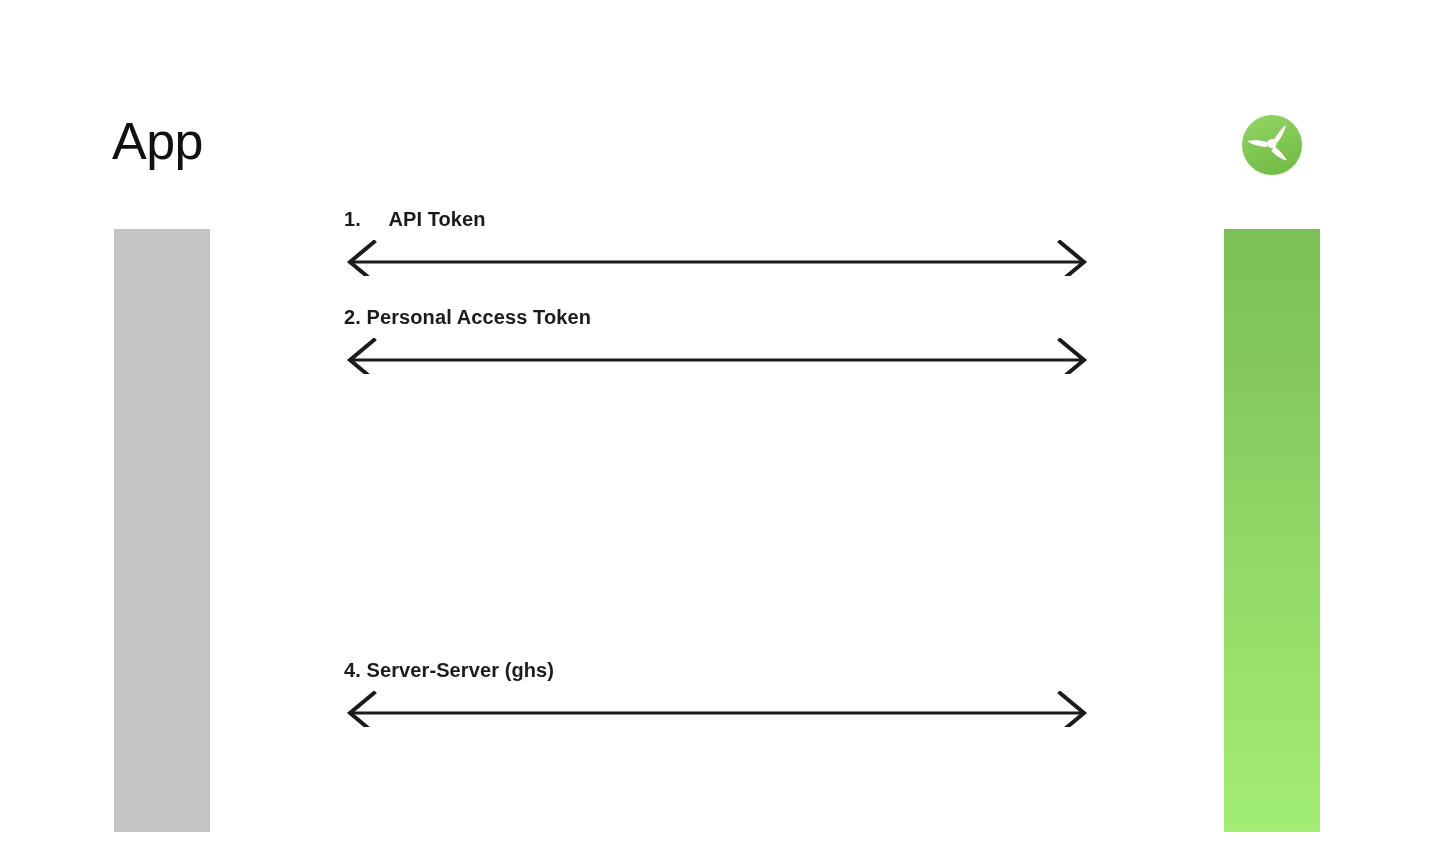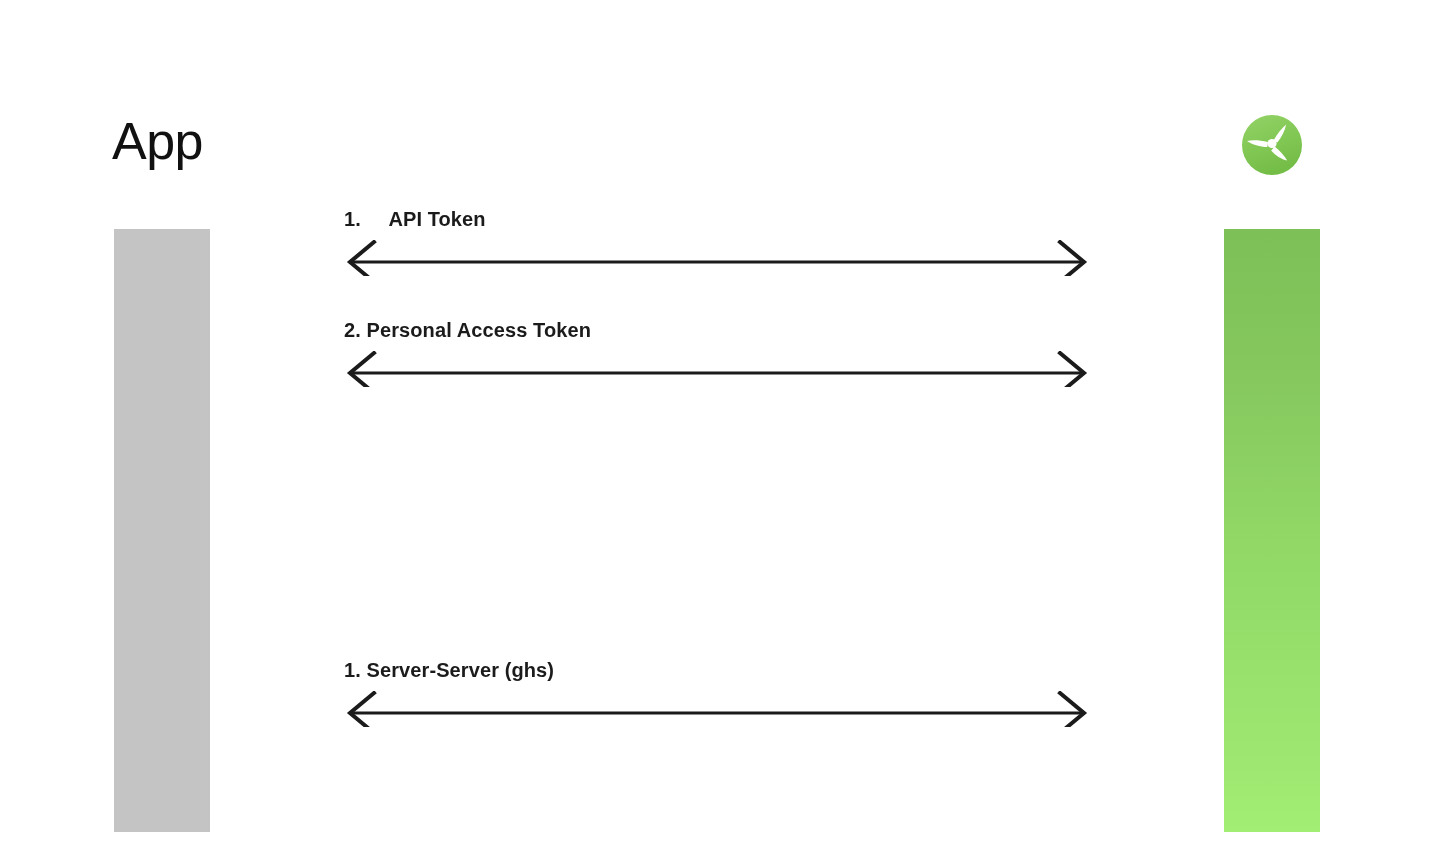--- a/index.html
+++ b/index.html
@@ -133,35 +133,35 @@
     <div class="message-label">1.     API Token</div>
     <div class="arrow-wrap">
       <svg viewBox="0 0 746 36" xmlns="http://www.w3.org/2000/svg">
         <line x1="8" y1="22" x2="738" y2="22" stroke="#1b1b1b" stroke-width="3"></line>
         <polyline points="30,2 6,22 30,42" fill="none" stroke="#1b1b1b" stroke-width="4" stroke-linecap="square" stroke-linejoin="miter"></polyline>
         <polyline points="716,2 740,22 716,42" fill="none" stroke="#1b1b1b" stroke-width="4" stroke-linecap="square" stroke-linejoin="miter"></polyline>
       </svg>
     </div>
   </div>
 
-  <div class="message-row" style="top:317px">
+  <div class="message-row" style="top:304px">
     <div class="message-label">2. Personal Access Token</div>
     <div class="arrow-wrap">
       <svg viewBox="0 0 746 36" xmlns="http://www.w3.org/2000/svg">
         <line x1="8" y1="22" x2="738" y2="22" stroke="#1b1b1b" stroke-width="3"></line>
         <polyline points="30,2 6,22 30,42" fill="none" stroke="#1b1b1b" stroke-width="4" stroke-linecap="square" stroke-linejoin="miter"></polyline>
         <polyline points="716,2 740,22 716,42" fill="none" stroke="#1b1b1b" stroke-width="4" stroke-linecap="square" stroke-linejoin="miter"></polyline>
       </svg>
     </div>
   </div>
 
 
 
   <div class="message-row" style="top:657px">
-    <div class="message-label">1. Server-Server (ghs)</div>
+    <div class="message-label">4. Server-Server (ghs)</div>
     <div class="arrow-wrap">
       <svg viewBox="0 0 746 36" xmlns="http://www.w3.org/2000/svg">
         <line x1="8" y1="22" x2="738" y2="22" stroke="#1b1b1b" stroke-width="3"></line>
         <polyline points="30,2 6,22 30,42" fill="none" stroke="#1b1b1b" stroke-width="4" stroke-linecap="square" stroke-linejoin="miter"></polyline>
         <polyline points="716,2 740,22 716,42" fill="none" stroke="#1b1b1b" stroke-width="4" stroke-linecap="square" stroke-linejoin="miter"></polyline>
       </svg>
     </div>
   </div>
 
 </div>

